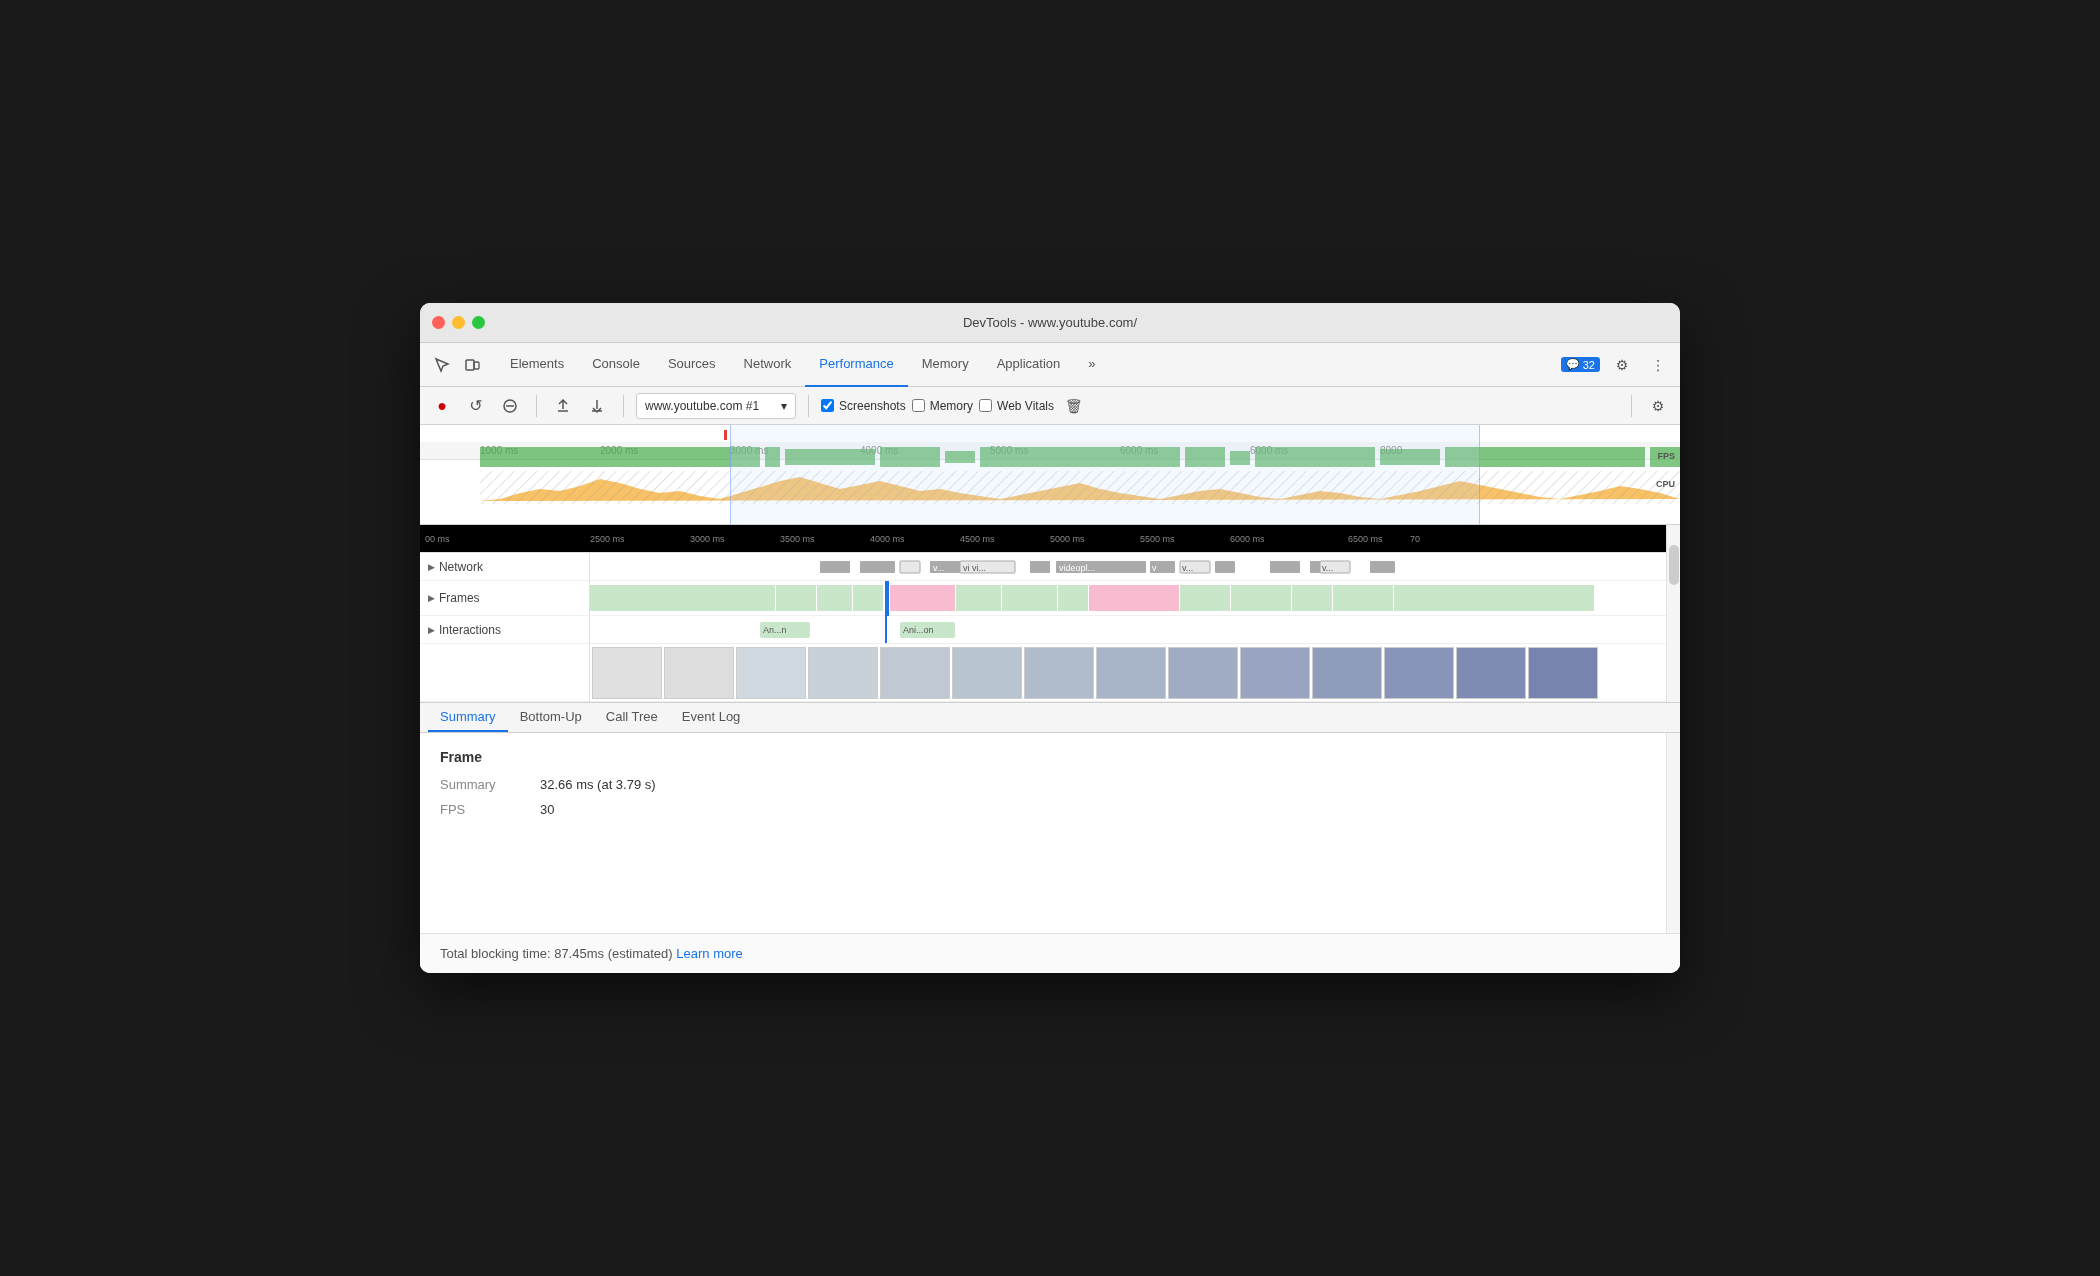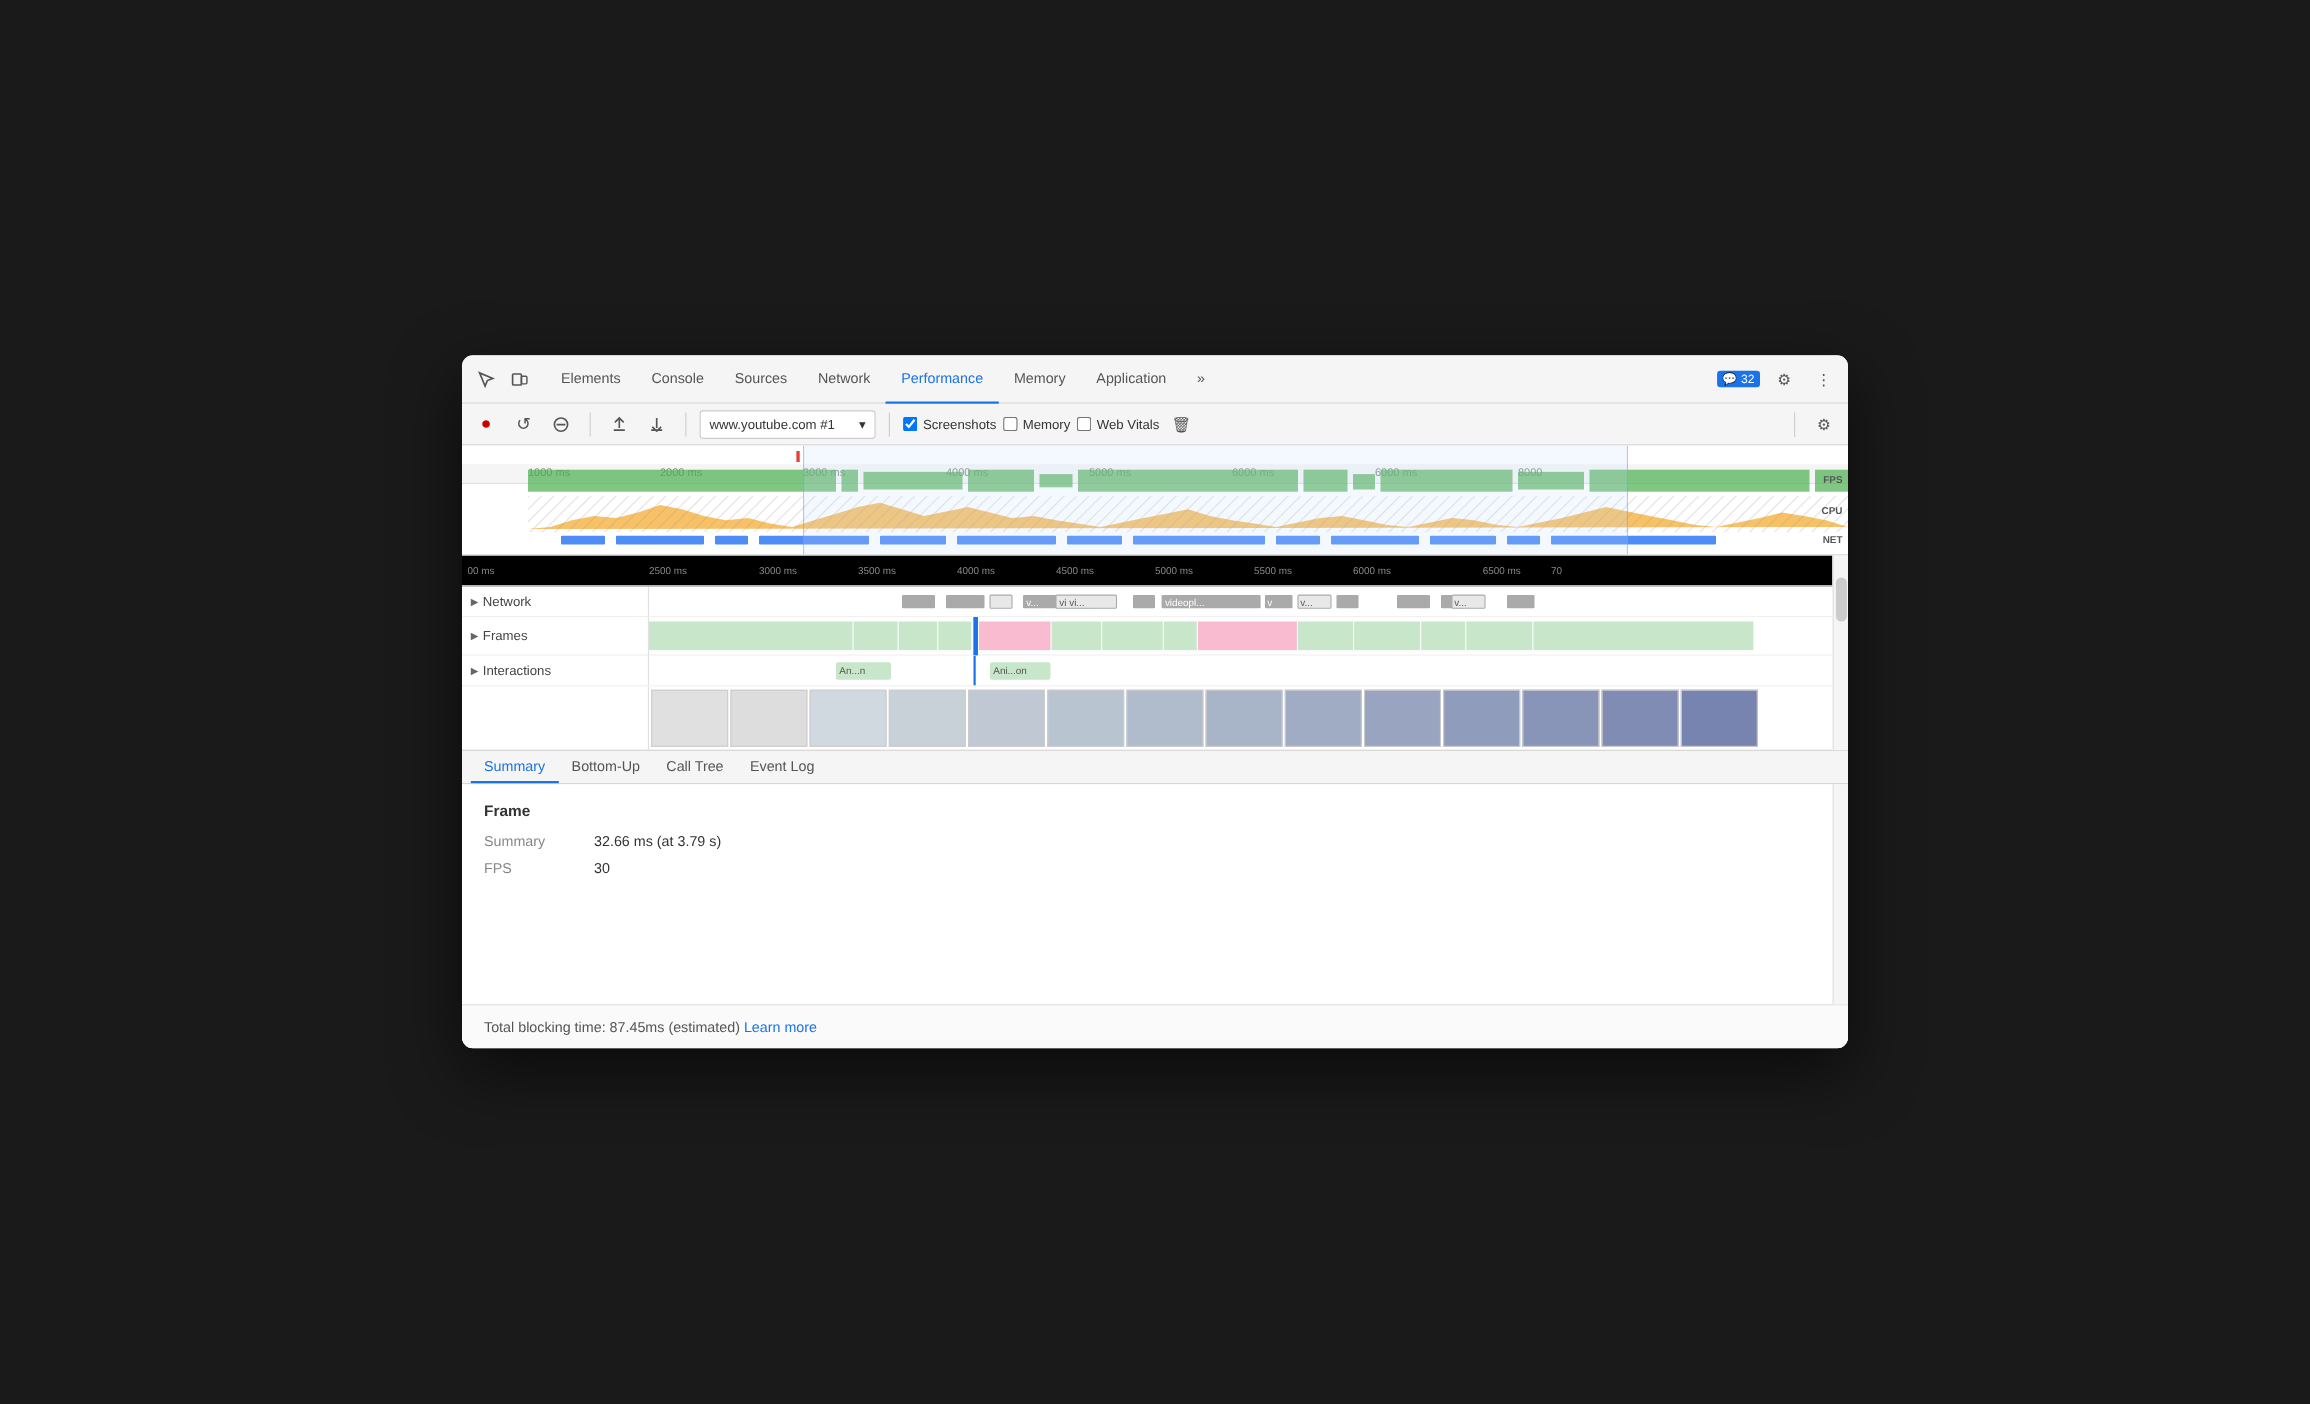--- a/index.html
+++ b/index.html
@@ -273,20 +273,28 @@
       left: 2px;
       top: 20px;
       height: 40px;
     }
   </style>
 </head>
 <body>
 
 <div class="window">
 
+  <div class="titlebar">
+    <div class="traffic-lights">
+      <div class="traffic-light tl-red"></div>
+      <div class="traffic-light tl-yellow"></div>
+      <div class="traffic-light tl-green"></div>
+    </div>
+    <span class="titlebar-title">DevTools - www.youtube.com/</span>
+  </div>
 
   <div class="devtools-tabs">
     <div class="devtools-icons">
       <button class="icon-btn">
         <svg width="16" height="16" viewBox="0 0 16 16" fill="none">
           <path d="M2 2l5 12 2-5 5-2z" stroke="#555" stroke-width="1.5" fill="none"></path>
         </svg>
       </button>
       <button class="icon-btn">
         <svg width="16" height="16" viewBox="0 0 16 16" fill="none">
@@ -414,39 +422,20 @@
         <rect x="0" y="0" width="1200" height="33" fill="url(#hatch)" opacity="0.3"></rect>
         <defs>
           <pattern id="hatch" patternUnits="userSpaceOnUse" width="8" height="8" patternTransform="rotate(45)">
             <line x1="0" y1="0" x2="0" y2="8" stroke="#999" stroke-width="2"></line>
           </pattern>
         </defs>
       </svg>
       <span style="position:absolute;right:5px;top:8px;font-size:9px;color:#555;font-weight:600;">CPU</span>
     </div>
 
-    <div style="position:absolute;top:79px;left:0;right:0;height:15px;overflow:hidden;">
-      <svg width="1260" height="15" style="position:absolute;left:60px;">
-
-        <rect x="30" y="3" width="40" height="8" fill="#4e8df5" rx="1"></rect>
-        <rect x="80" y="3" width="80" height="8" fill="#4e8df5" rx="1"></rect>
-        <rect x="170" y="3" width="30" height="8" fill="#4e8df5" rx="1"></rect>
-        <rect x="210" y="3" width="100" height="8" fill="#4e8df5" rx="1"></rect>
-        <rect x="320" y="3" width="60" height="8" fill="#4e8df5" rx="1"></rect>
-        <rect x="390" y="3" width="90" height="8" fill="#4e8df5" rx="1"></rect>
-        <rect x="490" y="3" width="50" height="8" fill="#4e8df5" rx="1"></rect>
-        <rect x="550" y="3" width="120" height="8" fill="#4e8df5" rx="1"></rect>
-        <rect x="680" y="3" width="40" height="8" fill="#4e8df5" rx="1"></rect>
-        <rect x="730" y="3" width="80" height="8" fill="#4e8df5" rx="1"></rect>
-        <rect x="820" y="3" width="60" height="8" fill="#4e8df5" rx="1"></rect>
-        <rect x="890" y="3" width="30" height="8" fill="#4e8df5" rx="1"></rect>
-        <rect x="930" y="3" width="150" height="8" fill="#4e8df5" rx="1"></rect>
-      </svg>
-      <span style="position:absolute;right:5px;top:2px;font-size:9px;color:#555;font-weight:600;">NET</span>
-    </div>
 
     <div style="position:absolute;top:0;bottom:0;left:310px;width:750px;background:rgba(200,220,255,0.2);border-left:1px solid rgba(100,150,255,0.5);border-right:1px solid rgba(100,150,255,0.5);"></div>
 
     <div style="position:absolute;top:5px;left:304px;width:3px;height:10px;background:#e53e3e;"></div>
   </div>
 
   <div style="display:flex;flex-direction:column;background:#fff;">
 
     <div style="display:flex;border-bottom:1px solid #d0d0d0;">
       <div style="flex:1;overflow:hidden;">

